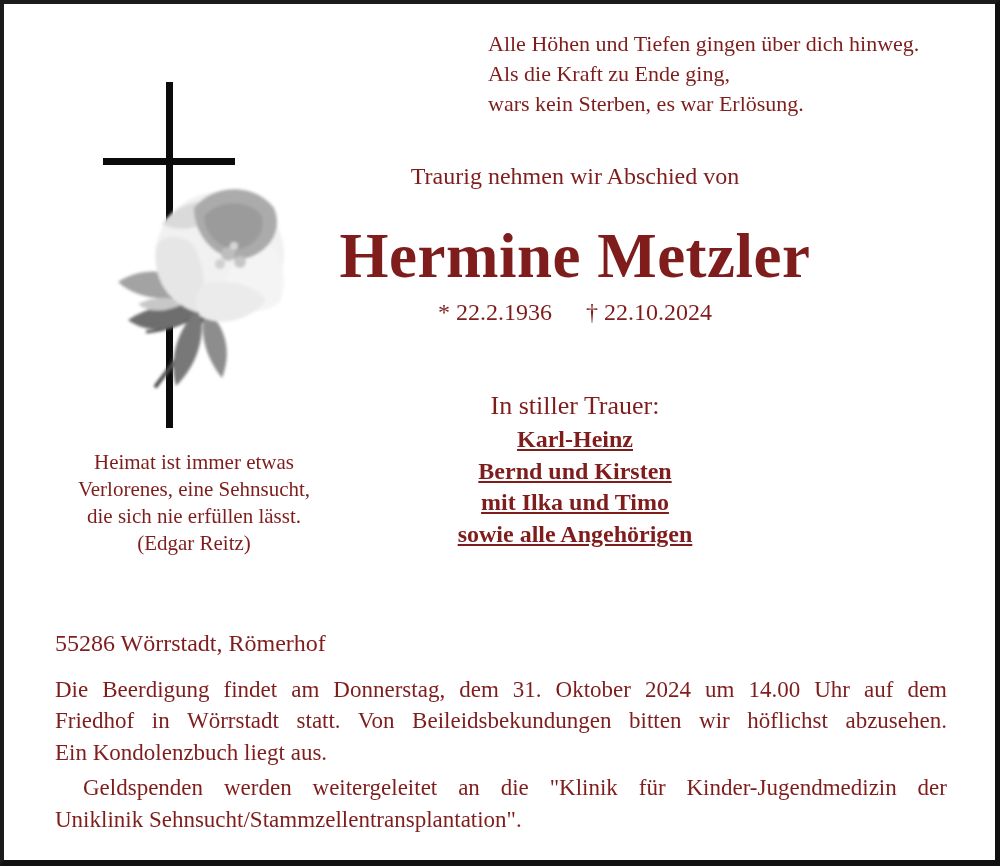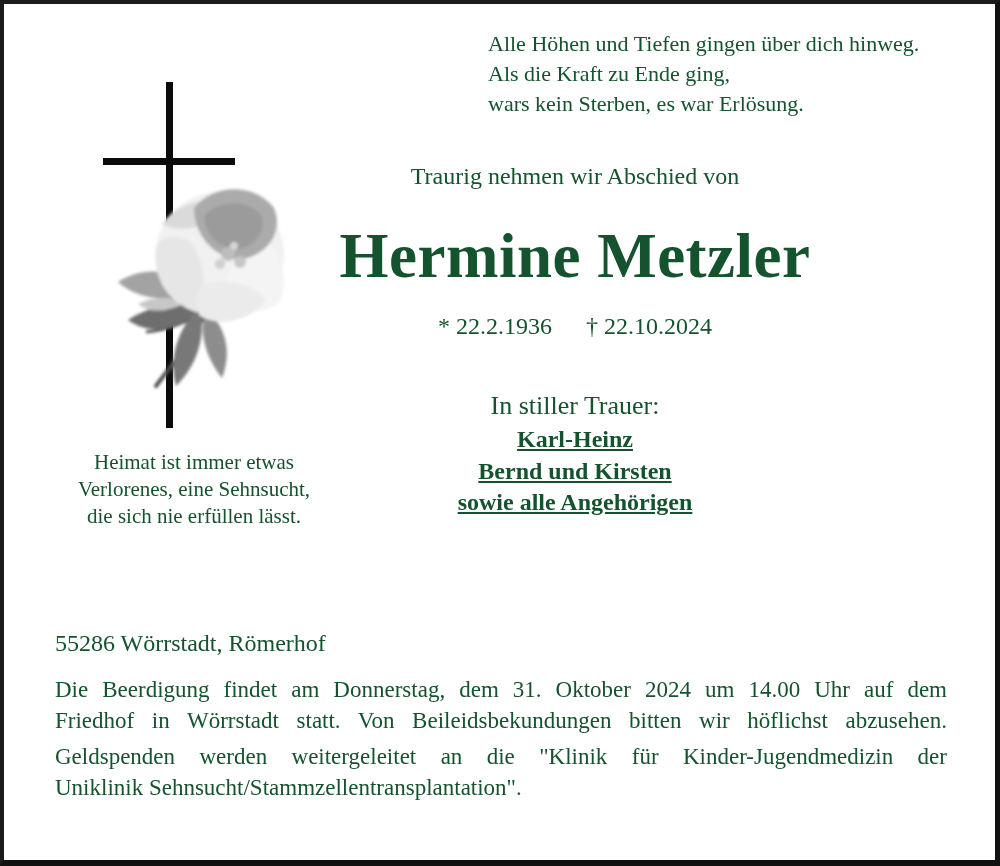--- a/index.html
+++ b/index.html
@@ -1,21 +1,21 @@
 <!DOCTYPE html>
 <html lang="de"><head>
 <meta charset="utf-8">
 <style>
   html, body { margin: 0; padding: 0; background: #ffffff; }
   .page {
     position: relative;
     width: 1000px;
     height: 866px;
     background: #ffffff;
-    color: #14532d;
+    color: #7f1d1d;
     font-family: "Liberation Serif", "DejaVu Serif", serif;
     overflow: hidden;
   }
   .frame {
     position: absolute;
     inset: 0;
     border-top: 4px solid #1b1b1b;
     border-left: 4px solid #1b1b1b;
     border-right: 5px solid #111111;
     border-bottom: 6px solid #111111;
@@ -30,33 +30,33 @@
   .cross-v { left: 166px; top: 82px; width: 7px; height: 346px; background: #0b0b0b; }
   .cross-h { left: 103px; top: 158px; width: 132px; height: 7px; background: #0b0b0b; }
 
   
   .flower { left: 108px; top: 180px; width: 192px; height: 218px; }
 
   
   .ccol { left: 325px; width: 500px; text-align: center; }
   .intro { top: 160px; font-size: 24px; line-height: 32px; font-family: Liberation Serif, serif; }
   .name  { top: 228px; font-size: 63px; line-height: 56px; font-weight: bold; letter-spacing: 0.5px; }
-  .dates { top: 296px; font-size: 24px; line-height: 32px; display: flex; justify-content: center; gap: 34px; margin-top: 14px; }
+  .dates { top: 296px; font-size: 24px; line-height: 32px; display: flex; justify-content: center; gap: 34px; }
   .mheader { top: 390px; font-size: 26px; line-height: 32px; }
   .mourners { top: 424px; font-size: 24px; line-height: 31.5px; font-weight: bold; text-decoration: underline; }
 
   
   .quote { left: 40px; top: 449px; width: 308px; text-align: center; font-size: 21px; line-height: 27px; }
 
   
   .address { left: 55px; top: 627px; font-size: 24px; line-height: 32px; }
   .bodytext { left: 55px; top: 674px; width: 892px; font-size: 23px; line-height: 31.4px; }
   .bodytext .jline { text-align: justify; text-align-last: justify; }
   .bodytext .pline { text-align: left; }
-  .bodytext .dsep  { margin-top: 4px; }
+  .bodytext .dsep  { margin-top: 4px; margin-left: 28px; }
 </style>
 </head>
 <body>
 
 <div class="page">
   <div class="frame"></div>
 
   <div class="abs cross-v"></div>
   <div class="abs cross-h"></div>
 
@@ -103,30 +103,33 @@
   <div class="abs ccol name">Hermine Metzler</div>
   <div class="abs ccol dates">
     <span>* 22.2.1936</span>
     <span>† 22.10.2024</span>
   </div>
 
   <div class="abs ccol mheader">In stiller Trauer:</div>
   <div class="abs ccol mourners">
     <div>Karl-Heinz</div>
     <div>Bernd und Kirsten</div>
+    <div>mit Ilka und Timo</div>
     <div>sowie alle Angehörigen</div>
   </div>
 
   <div class="abs quote">
     <div>Heimat ist immer etwas</div>
     <div>Verlorenes, eine Sehnsucht,</div>
     <div>die sich nie erfüllen lässt.</div>
+    <div>(Edgar Reitz)</div>
   </div>
 
   <div class="abs address">55286 Wörrstadt, Römerhof</div>
 
   <div class="abs bodytext">
     <div class="jline">Die Beerdigung findet am Donnerstag, dem 31. Oktober 2024 um 14.00 Uhr auf dem</div>
     <div class="jline">Friedhof in Wörrstadt statt. Von Beileidsbekundungen bitten wir höflichst abzusehen.</div>
+    <div class="pline">Ein Kondolenzbuch liegt aus.</div>
     <div class="jline dsep">Geldspenden werden weitergeleitet an die "Klinik für Kinder-Jugendmedizin der</div>
     <div class="pline">Uniklinik Sehnsucht/Stammzellentransplantation".</div>
   </div>
 </div>
 
 </body></html>

